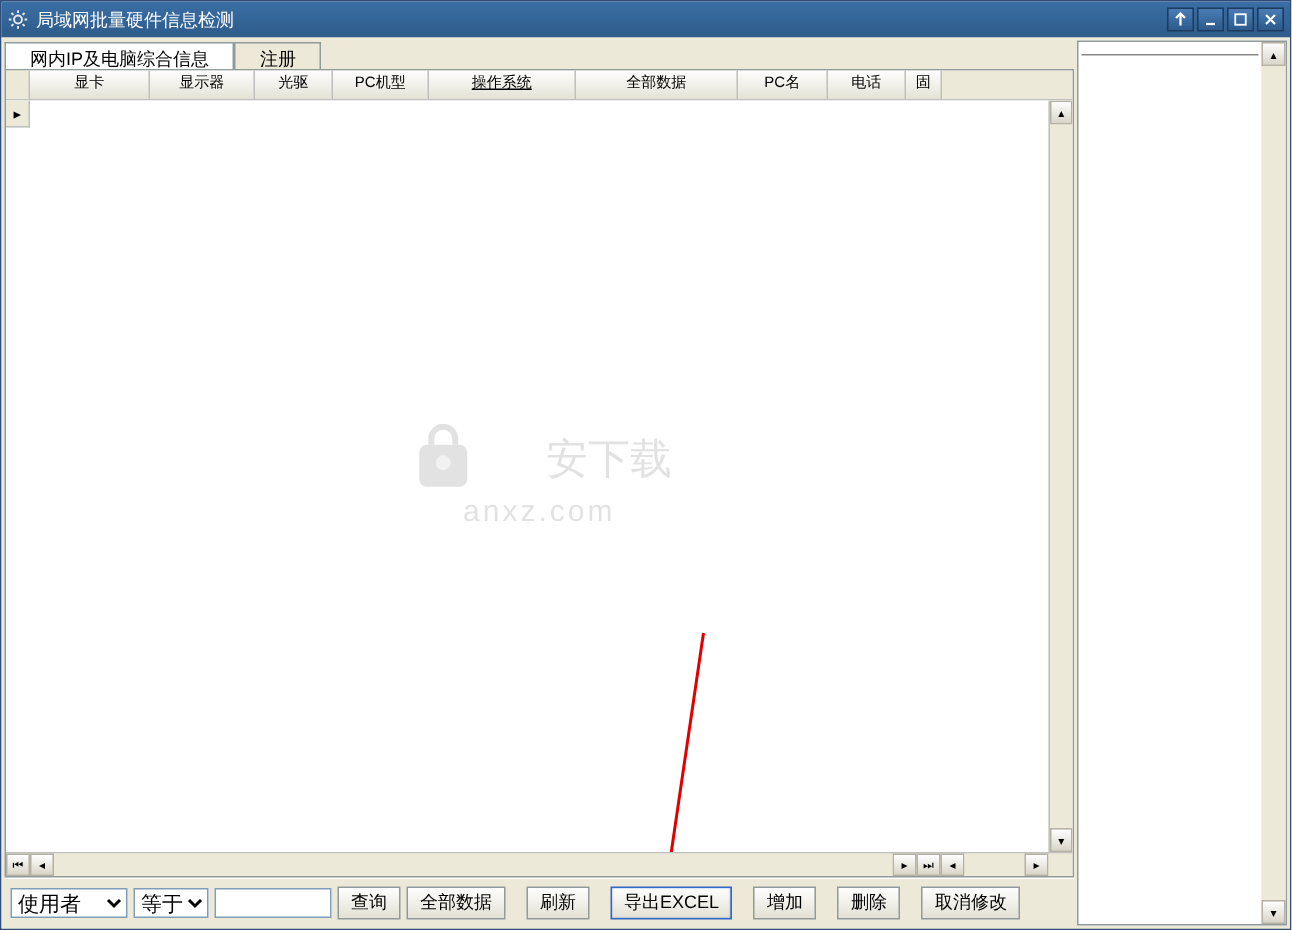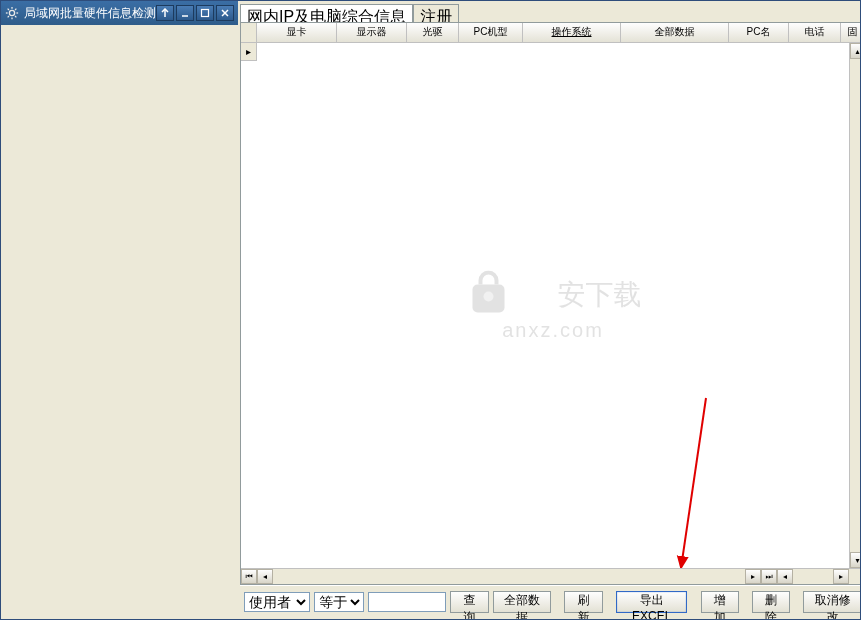--- a/index.html
+++ b/index.html
@@ -1,27 +1,27 @@
 <!DOCTYPE html>
 <html><head>
 <meta charset="utf-8">
 <style>
 * { box-sizing: border-box; margin: 0; padding: 0; }
 body { font-family: "SimSun", "宋体", sans-serif; font-size: 12px; background: #fff; width: 861px; height: 620px; overflow: hidden; position: relative; }
-.window { width: 861px; height: 620px; border: 1px solid #2e4d7b; background: #ece9d8; display: flex; flex-direction: row; }
+.window { width: 861px; height: 620px; border: 1px solid #2e4d7b; background: #ece9d8; display: flex; flex-direction: column; }
 .titlebar { background: linear-gradient(to bottom, #3a6ea5, #2e5c8a); height: 24px; display: flex; align-items: center; padding: 0 4px; color: #fff; }
 .titlebar .gear { width: 14px; height: 14px; margin-right: 5px; display: inline-flex; align-items: center; justify-content: center; }
 .titlebar .title-text { flex: 1; font-size: 12px; }
 .titlebar .win-btns { display: flex; gap: 2px; }
 .win-btn { width: 18px; height: 16px; background: linear-gradient(to bottom,#4a7db5,#2c5a8c); border: 1px solid #1d3b5e; display: flex; align-items: center; justify-content: center; color: #fff; font-size: 10px; cursor: pointer; }
 .win-btn svg { width: 10px; height: 10px; }
 .body-area { flex: 1; display: flex; background: #ece9d8; padding: 2px; gap: 2px; overflow: hidden; }
 .left-pane { flex: 1; display: flex; flex-direction: column; background: #ece9d8; }
 .tabs { display: flex; height: 20px; border-bottom: 1px solid #919b9c; }
-.tab { padding: 2px 6px; border: 1px solid #919b9c; border-bottom: none; background: #ece9d8; font-size: 16px; margin-right: 0; cursor: pointer; position: relative; top: 1px; }
+.tab { padding: 2px 16px; border: 1px solid #919b9c; border-bottom: none; background: #ece9d8; font-size: 12px; margin-right: 0; cursor: pointer; position: relative; top: 1px; }
 .tab.active { background: #fff; border-bottom: 1px solid #fff; }
 .grid-wrap { position: relative; flex: 1; border: 1px solid #919b9c; background: #fff; margin-top: -1px; display: flex; flex-direction: column; overflow: hidden; }
 .grid-header { display: flex; border-bottom: 1px solid #c0c0c0; background: #ece9d8; height: 20px; }
 .grid-header .rowhead { width: 16px; border-right: 1px solid #c0c0c0; background: #ece9d8; }
 .grid-header .col { border-right: 1px solid #c0c0c0; text-align: center; line-height: 18px; font-size: 10px; background: linear-gradient(to bottom,#fefefe,#e4e2d6); overflow: hidden; white-space: nowrap; }
 .grid-body { flex: 1; position: relative; background: #fff; overflow: hidden; }
 .row-indicator { position: absolute; left: 0; top: 0; width: 16px; height: 18px; border-right: 1px solid #c0c0c0; border-bottom: 1px solid #c0c0c0; background: #ece9d8; display: flex; align-items: center; justify-content: center; font-size: 10px; }
 .vscroll { position: absolute; right: 0; top: 0; bottom: 0; width: 16px; background: #ece9d8; display: flex; flex-direction: column; border-left: 1px solid #c0c0c0; }
 .scroll-btn { height: 16px; background: linear-gradient(to bottom,#fefefe,#d8d5c8); border: 1px solid #b5b1a3; display: flex; align-items: center; justify-content: center; font-size: 8px; cursor: pointer; }
 .scroll-track { flex: 1; background: #ece9d8; }

